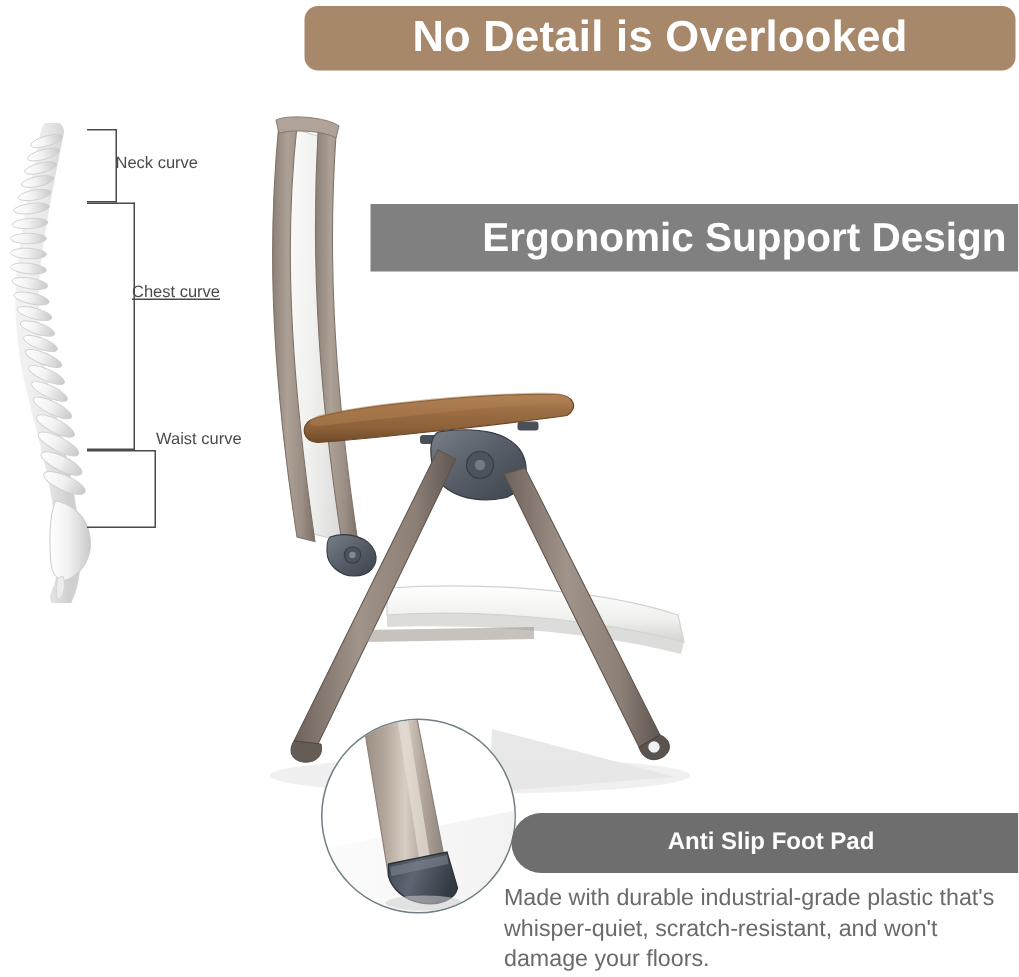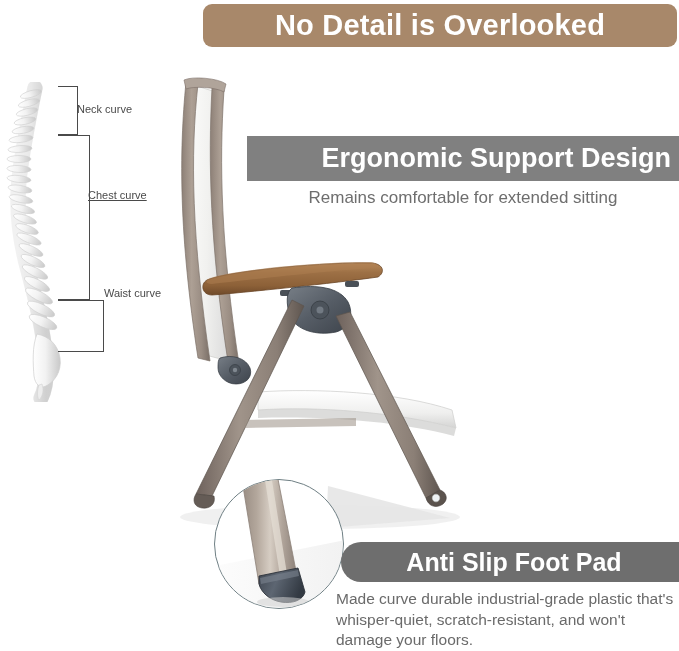--- a/index.html
+++ b/index.html
@@ -75,21 +75,21 @@
     top: 542px;
     width: 338px;
     height: 40px;
     background: #6e6e6e;
     border-top-left-radius: 20px;
     border-bottom-left-radius: 20px;
     justify-content: center;
     padding-left: 8px;
   }
   #foot-banner .banner-text {
-    font-size: 25px;
+    font-size: 16px;
     font-weight: bold;
     color: #ffffff;
     white-space: nowrap;
   }
   #foot-desc {
     position: absolute;
     left: 336px;
     top: 589px;
     width: 340px;
     font-size: 15.5px;
@@ -328,20 +328,19 @@
     </div>
   </div>
 
   <div class="banner" id="title-banner">
     <span class="banner-text">No Detail is Overlooked</span>
   </div>
 
   <div class="banner" id="ergo-banner">
     <span class="banner-text">Ergonomic Support Design</span>
   </div>
-  <div id="ergo-sub">Remains comfortable for extended sitting</div>
 
   <div class="banner" id="foot-banner">
     <span class="banner-text">Anti Slip Foot Pad</span>
   </div>
-  <div id="foot-desc">Made curve durable industrial-grade plastic that's whisper-quiet, scratch-resistant, and won't damage your floors.</div>
+  <div id="foot-desc">Made with durable industrial-grade plastic that's whisper-quiet, scratch-resistant, and won't damage your floors.</div>
 
 </div>
 
 </body></html>

